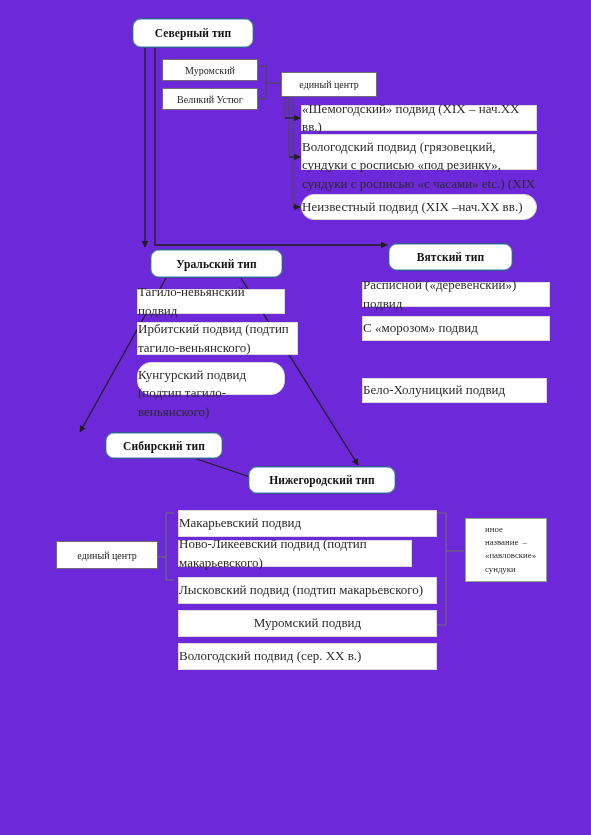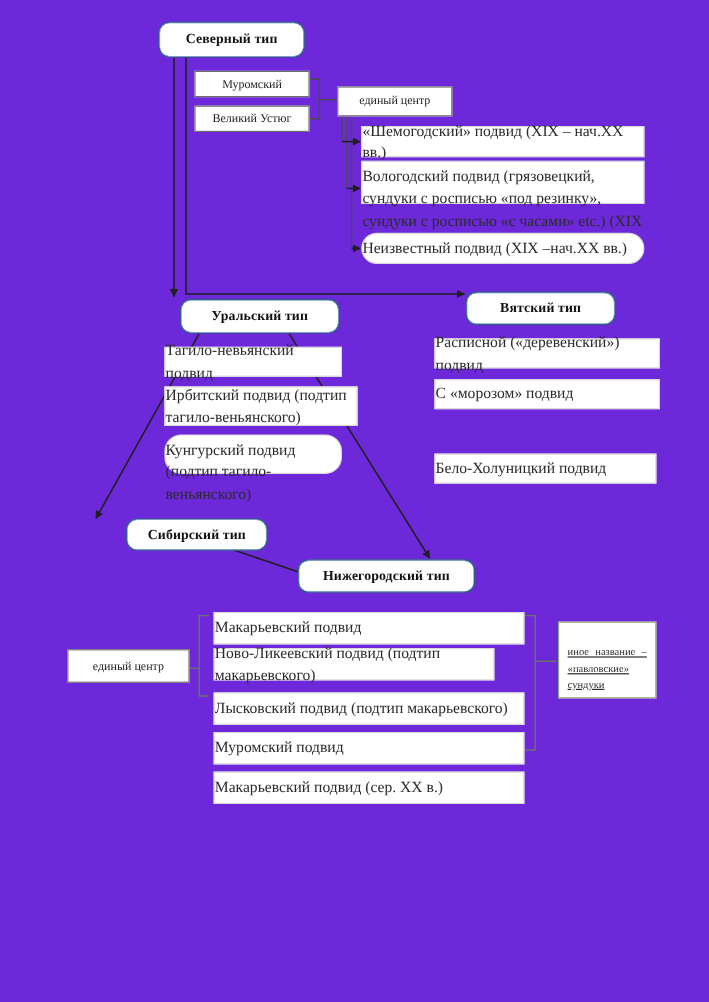--- a/index.html
+++ b/index.html
@@ -63,24 +63,23 @@
     font-size: 10px;
     color: #1f1f1f;
   }
   
   .note-node {
     border: 1.2px solid #8fae7c;
     background: #ffffff;
     font-size: 8.8px;
     line-height: 1.5;
     color: #2b2b2b;
-    padding: 4px 7px;
-    align-items: flex-end;
+    padding: 4px 19px;
+    align-items: flex-start;
     text-align: justify;
-    text-decoration: underline;
   }
   .sub-node .txt,
   .note-node .txt {
     display: block;
     width: 100%;
   }
 </style>
 </head>
 <body>
 
@@ -203,24 +202,24 @@
 
   <div class="node sub-node" style="left:178px; top:510px; width:259px; height:27px;">
     <span class="txt">Макарьевский подвид</span>
   </div>
   <div class="node sub-node" style="left:178px; top:540px; width:234px; height:27px;">
     <span class="txt">Ново-Ликеевский подвид (подтип макарьевского)</span>
   </div>
   <div class="node sub-node" style="left:178px; top:577px; width:259px; height:27px;">
     <span class="txt">Лысковский подвид (подтип макарьевского)</span>
   </div>
-  <div class="node sub-node" style="left:178px; top:610px; width:259px; height:27px;">
+  <div class="node sub-node" style="left:178px; top:610px; width:259px; height:27px;text-align:center;">
     <span class="txt">Муромский подвид</span>
   </div>
   <div class="node sub-node" style="left:178px; top:643px; width:259px; height:27px;">
-    <span class="txt">Макарьевский подвид (сер. XX в.)</span>
+    <span class="txt">Вологодский подвид (сер. XX в.)</span>
   </div>
 
   <div class="node note-node" style="left:465px; top:518px; width:82px; height:64px;">
     <span class="txt">иное название – «павловские» сундуки</span>
   </div>
 
 </div>
 
 </body></html>

